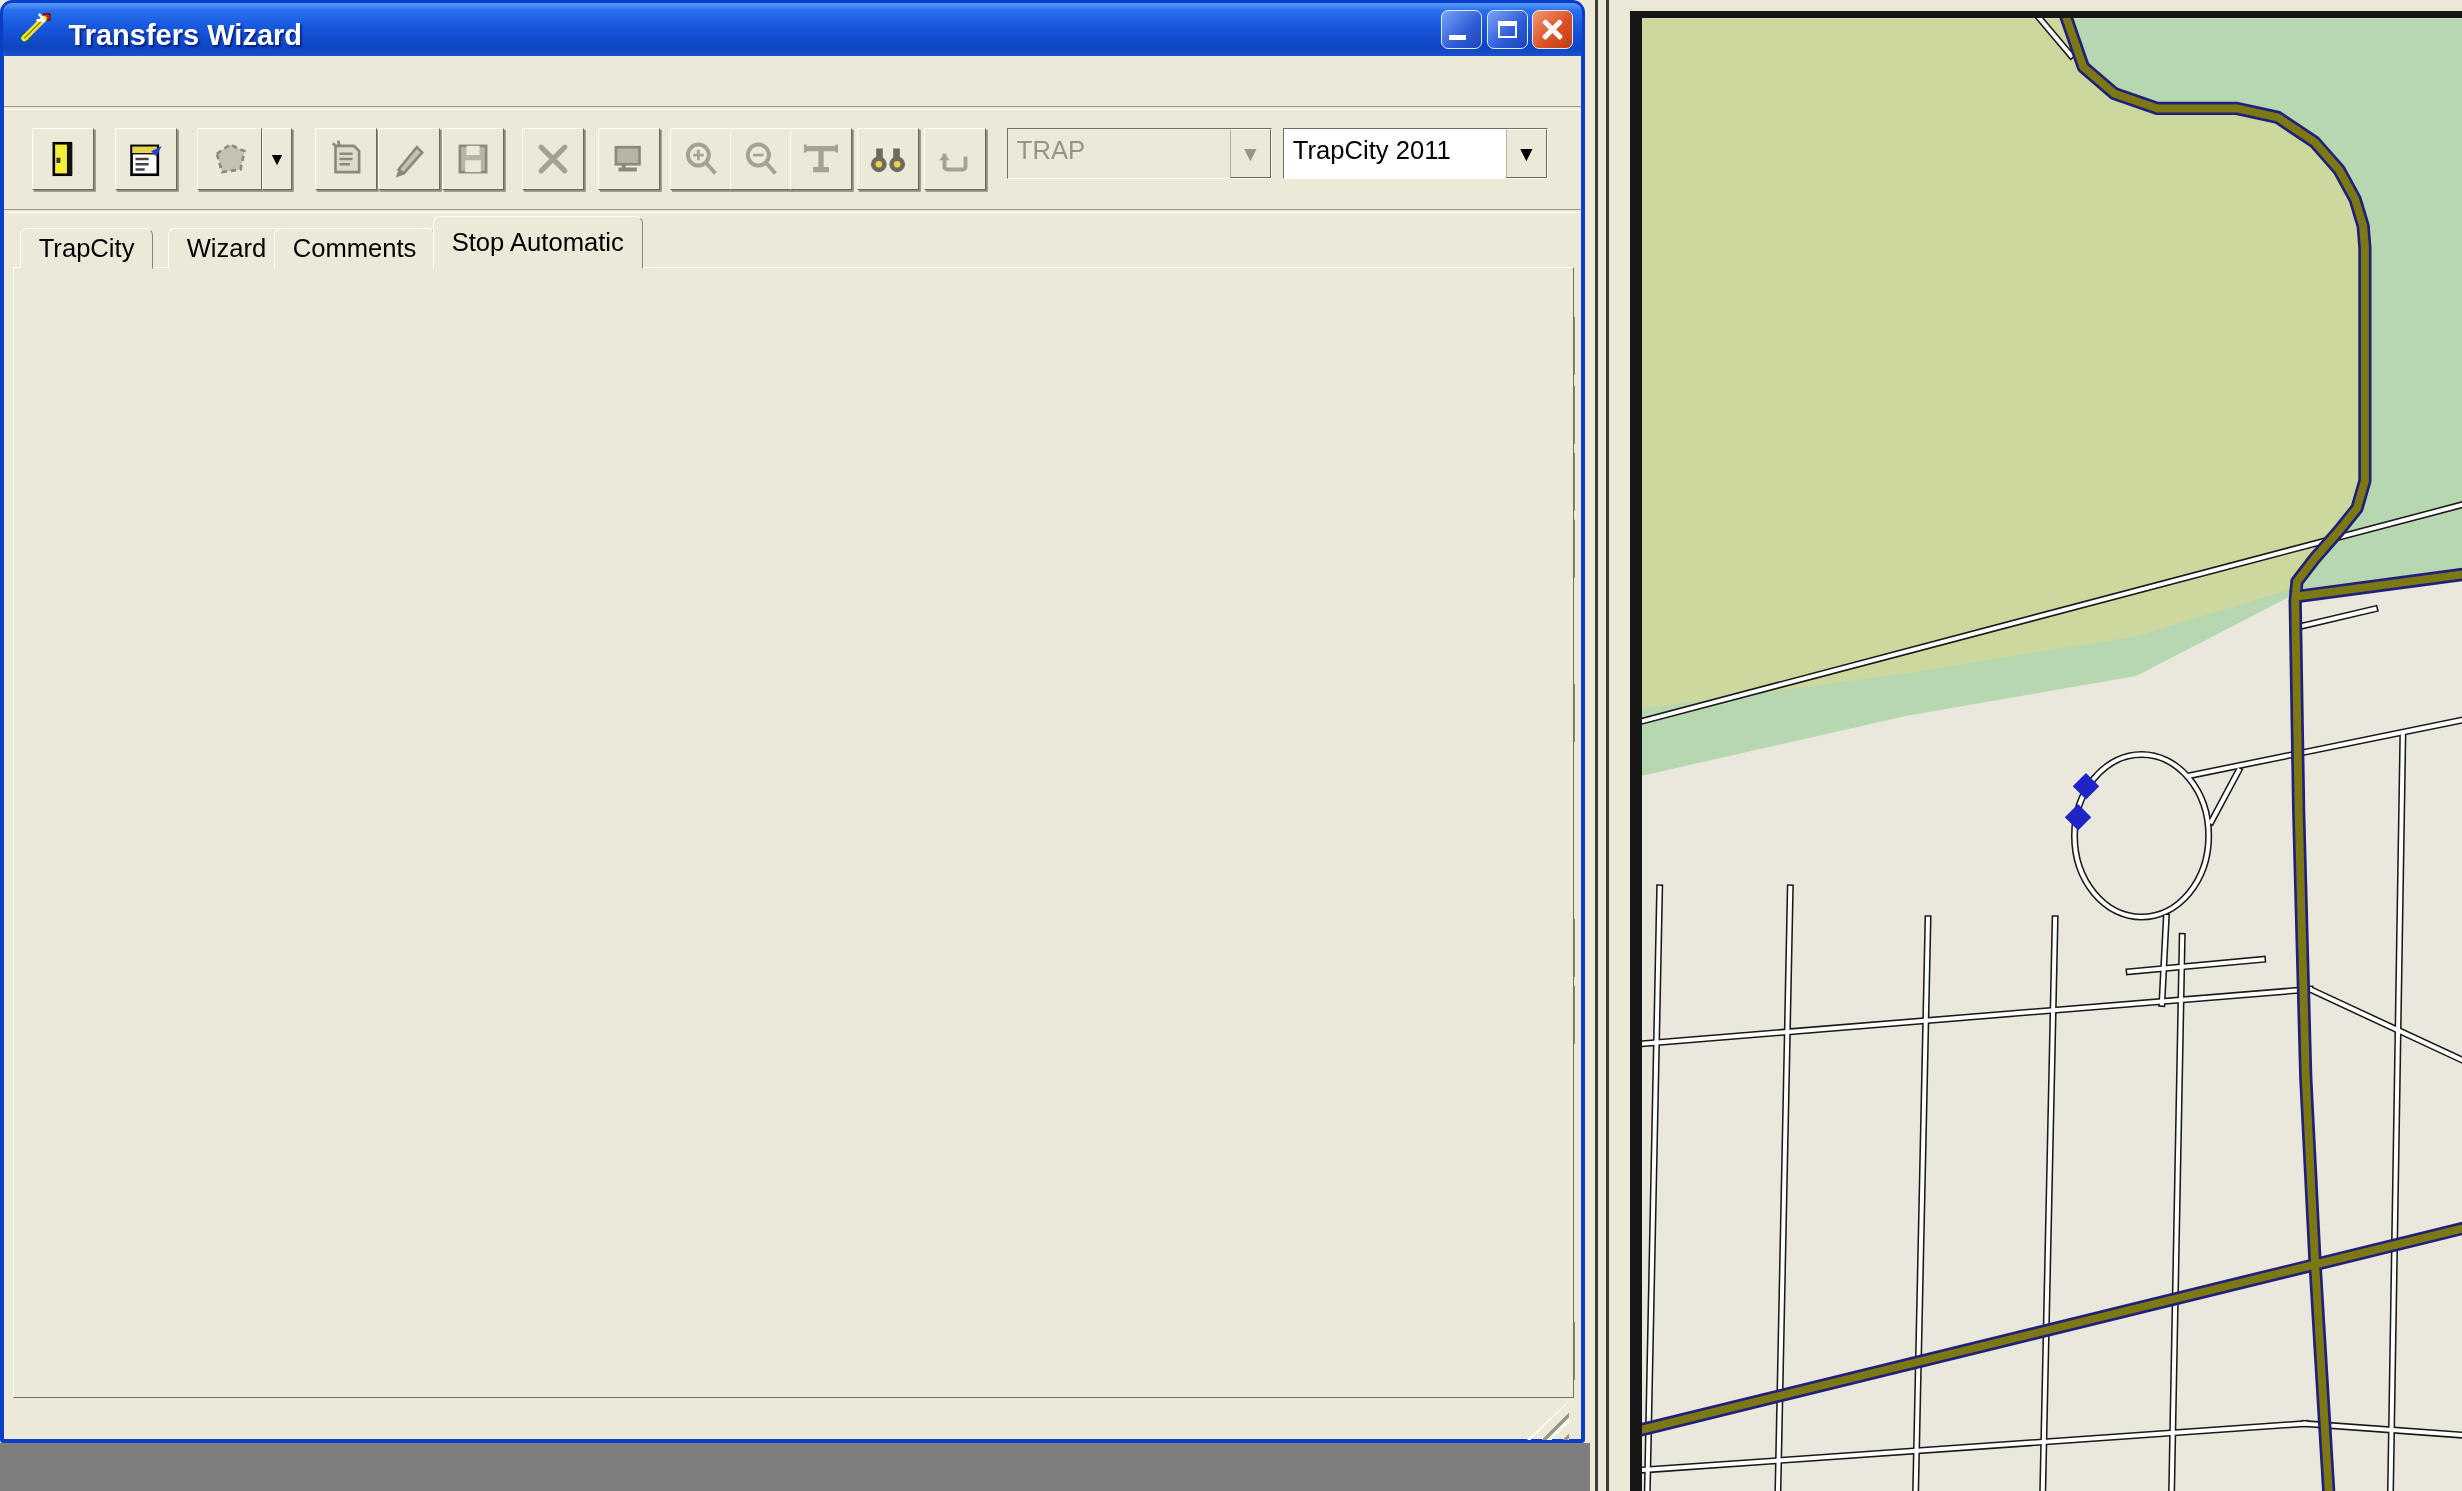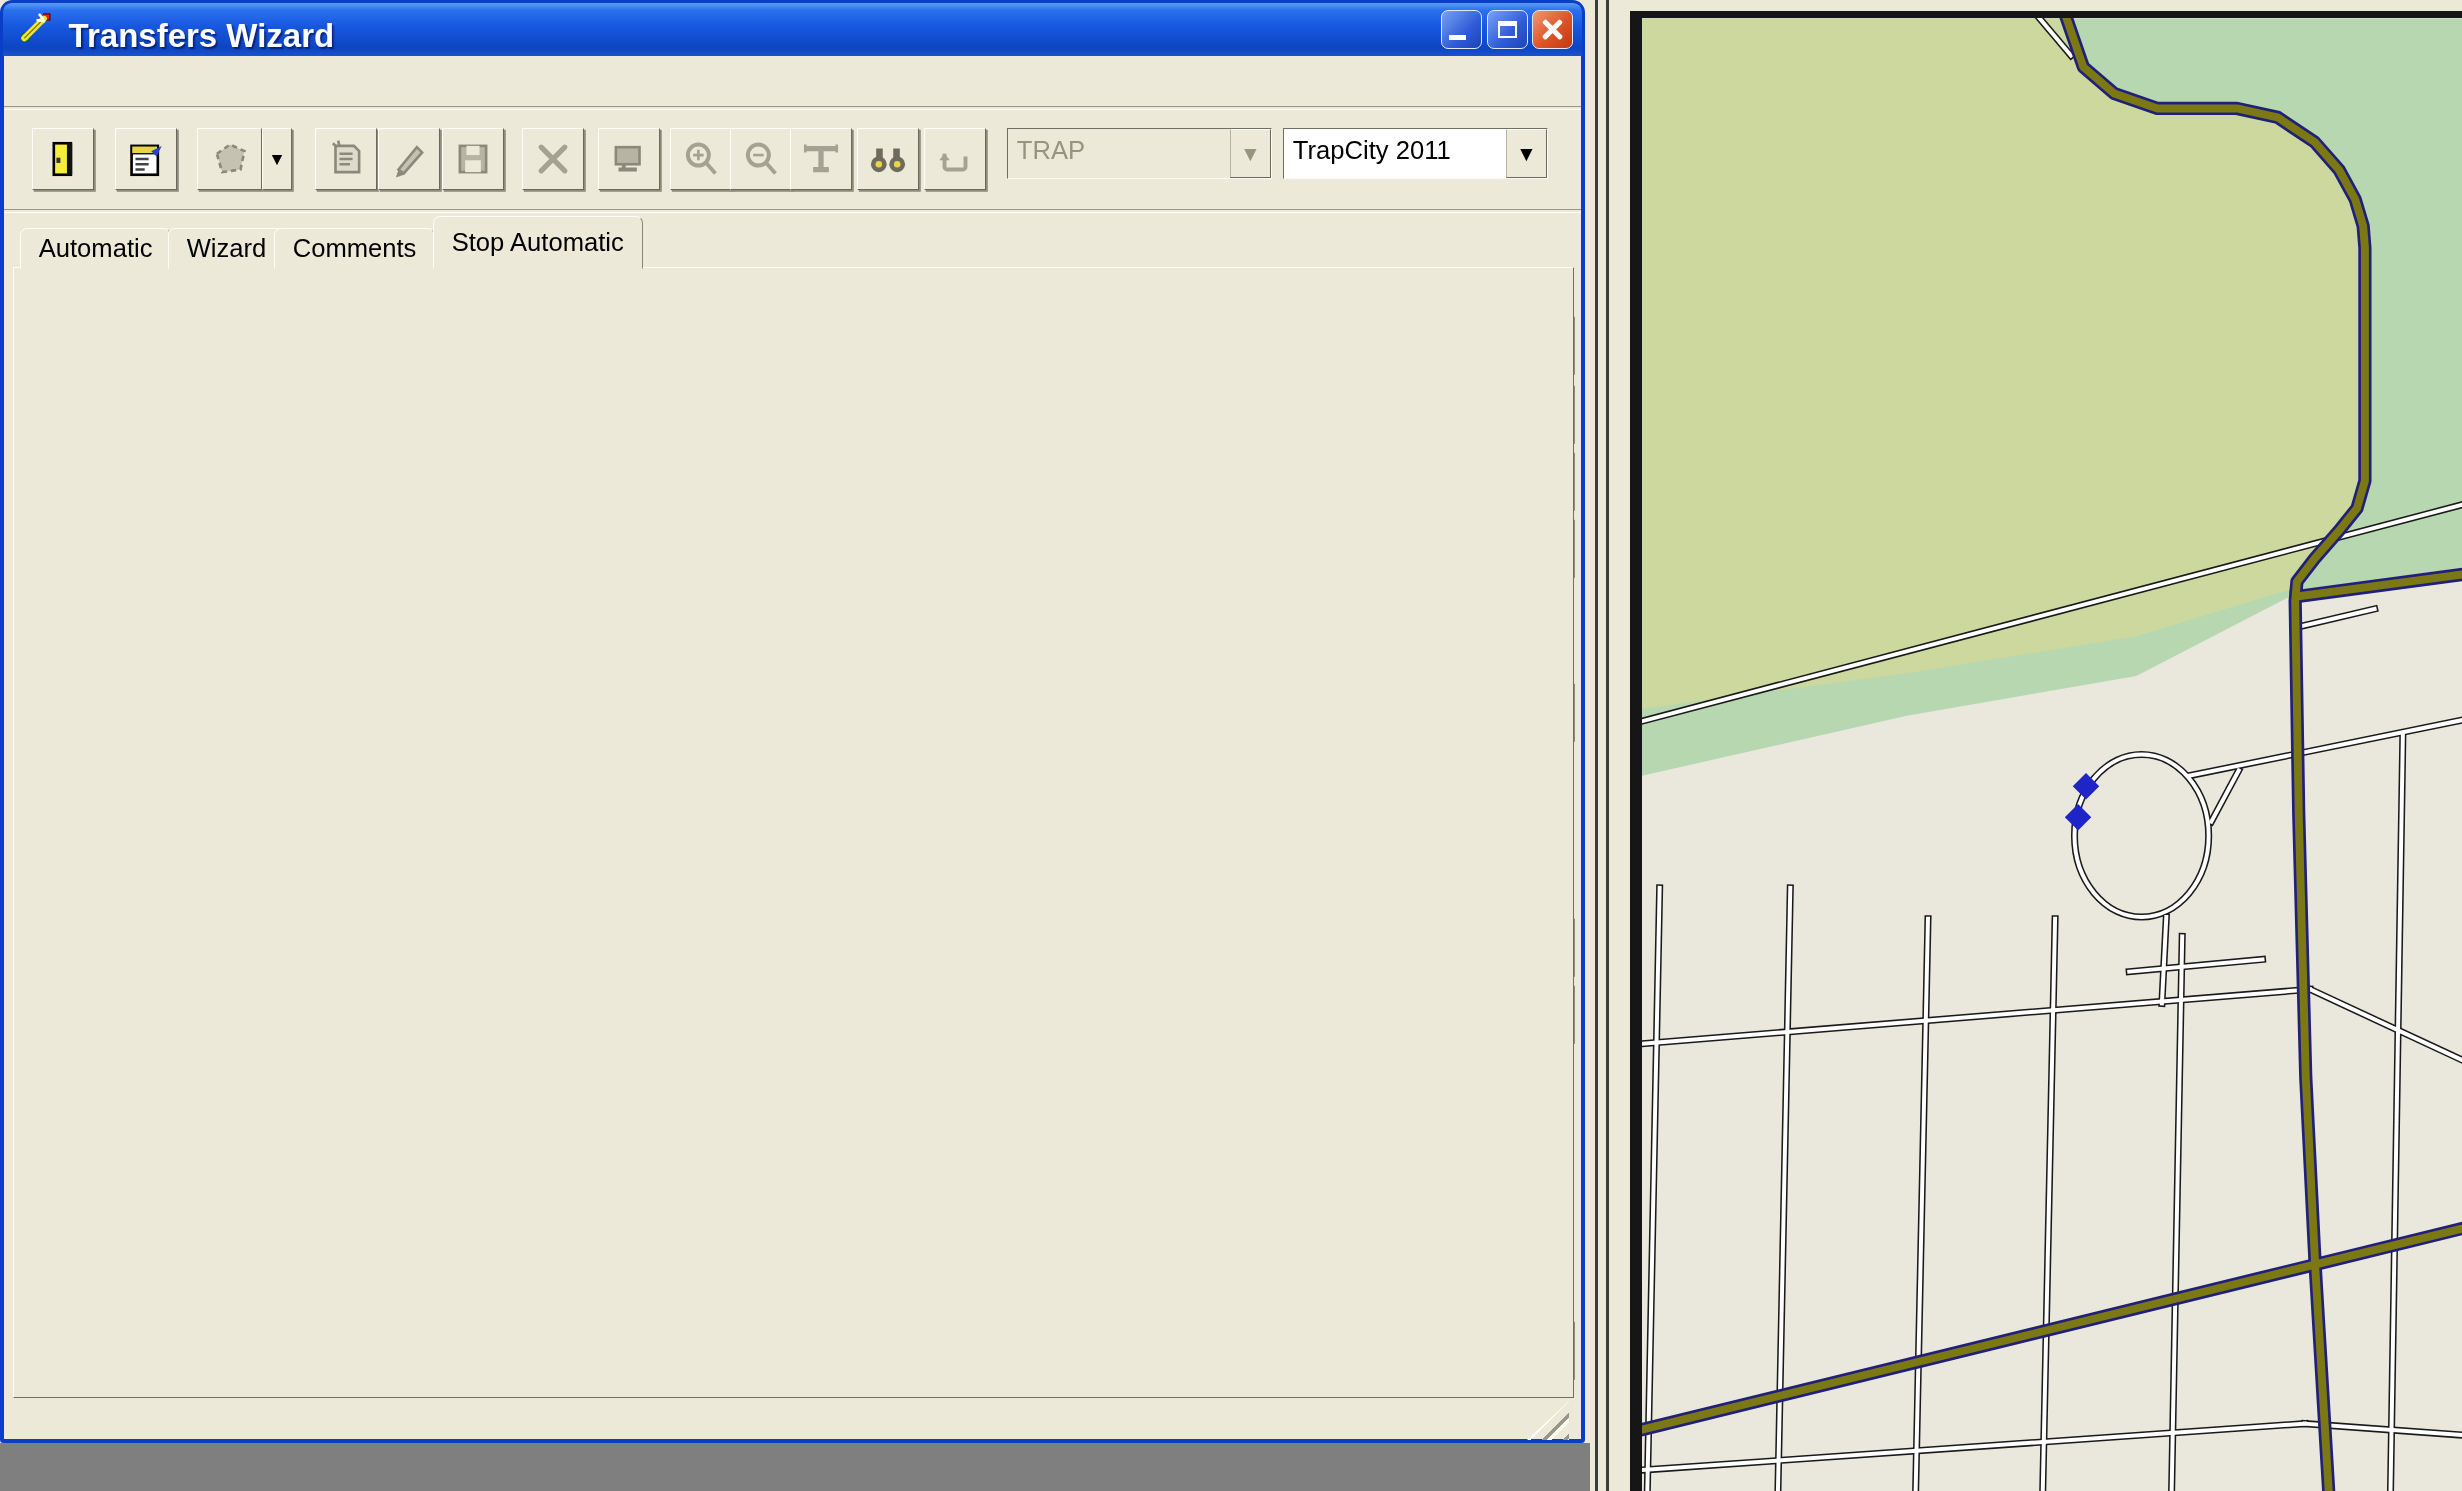--- a/index.html
+++ b/index.html
@@ -13,21 +13,21 @@
   #win {
     position:absolute; left:0; top:0; width:1585px; height:1443px;
     background:#ece9d8; border:4.4px solid #0b3ec6; border-radius:12.4px 12.4px 3.5px 3.5px;
   }
   .titlebar {
     position:absolute; left:-0.9px; top:-0.9px; right:-0.9px; height:53px;
     border-radius:8.8px 8.8px 0 0;
     background:linear-gradient(180deg,#5a9cf8 0%,#2a70ee 14%,#1757de 45%,#0d45c2 85%,#1a53cc 100%);
     display:flex; align-items:center; padding:0 8.8px;
   }
-  .title-text { color:#fff; font-size:33px; font-weight:bold; margin-left:12.4px;
+  .title-text { color:#fff; font-size:29px; font-weight:bold; margin-left:12.4px;
     text-shadow:1.8px 1.8px 1.8px rgba(0,0,60,.55);margin-top:12px; }
   .winbtns { margin-left:auto; display:flex; }
   .wbtn { width:41px; height:39px; border-radius:7px; border:1.8px solid #dfeaff; margin-left:4.4px;
     display:flex; align-items:center; justify-content:center;
     background:linear-gradient(135deg,#7aa2f4 0%,#2e5cd8 60%,#1c44b4 100%); }
   .wbtn.close { background:linear-gradient(135deg,#f09a72 0%,#dd5326 55%,#bf3a12 100%); }
   .glyph-min { width:17.7px; height:5.3px; background:#fff; margin-top:16px; margin-right:8.8px; }
   .glyph-max { width:19.4px; height:17.7px; border:2.6px solid #fff; border-top-width:5.3px; }
   .glyph-x { position:relative; width:21px; height:21px; }
   .glyph-x::before,.glyph-x::after { content:""; position:absolute; left:-1.8px; top:8px; width:25px; height:5.3px; background:#fff; border-radius:1.8px; }
@@ -229,21 +229,21 @@
   <div class="combo dis" style="left:1003px;width:265px;">
     <span class="cval">TRAP</span>
     <span class="carr">▼</span>
   </div>
   <div class="combo" style="left:1279px;width:265px;">
     <span class="cval">TrapCity 2011</span>
     <span class="carr">▼</span>
   </div>
   <div class="sep" style="top:205px;"></div>
 
-  <div class="tab" style="left:16px;">Automatic</div>
+  <div class="tab" style="left:16px;">TrapCity</div>
   <div class="tab" style="left:164px;">Wizard</div>
   <div class="tab" style="left:270px;">Comments</div>
   <div class="tab active" style="left:429px;">Stop Automatic</div>
 
   <div id="panel"></div>
 
   <div class="lbl" style="left:32px;top:311px;width:181px;">Designated Cluster Stop</div>
 
   <div class="tbl t1" style="left:209px;top:311px;width:950px;height:309px;">
     <div class="th c0h" style="left:0;width:143px;">ID</div>

